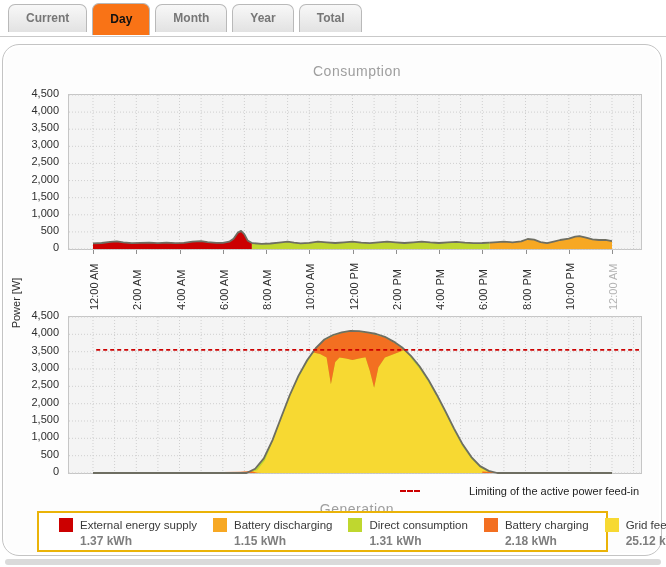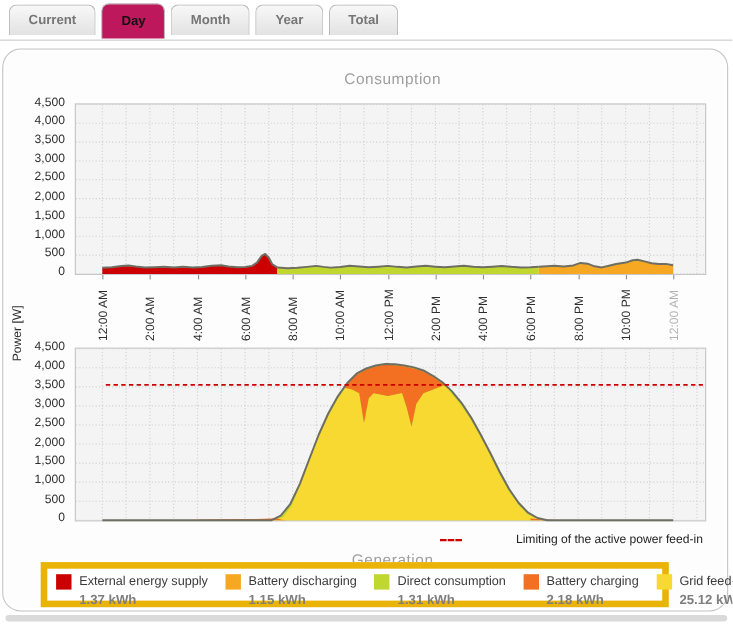--- a/index.html
+++ b/index.html
@@ -6,21 +6,21 @@
   .screen{position:relative;width:666px;height:567px;background:#fff;
           font-family:"Liberation Sans",sans-serif;overflow:hidden;}
   
   .tabbar{position:absolute;left:0;top:0;width:666px;height:37px;
           border-bottom:1px solid #c9c9c9;box-sizing:border-box;
           display:flex;align-items:center;gap:5px;padding-left:8px;}
   .tab{height:27px;line-height:27px;padding:0 17px;font-size:12px;font-weight:bold;
        color:#767676;background:linear-gradient(#f8f8f8,#e2e2e2);
        border:1px solid #b9b9b9;border-bottom:none;border-radius:7px 7px 0 0;
        cursor:pointer;white-space:nowrap;}
-  .tab.active{height:31px;line-height:31px;background:#be185d;color:#111;
+  .tab.active{height:31px;line-height:31px;background:#f97316;color:#111;
        margin-bottom:-1px;position:relative;z-index:2;}
   
   .panel{position:absolute;left:2px;top:44px;width:660px;height:512px;
          background:#fdfdfd;border:1px solid #c4c4c4;border-radius:17px;
          box-sizing:border-box;box-shadow:inset 0 0 0 2px #ffffff;}
   .chart-title{position:absolute;left:68px;width:572px;text-align:center;
          font-size:14px;color:#9e9e9e;letter-spacing:.5px;}
   .plot{position:absolute;background:#f4f4f4;border:1px solid #c6c6c6;}
   .plot svg{display:block;overflow:visible;}
   .ylabels{position:absolute;left:0;width:60px;}
@@ -32,22 +32,22 @@
   .xlabels .tick{position:absolute;top:0;width:1px;height:4px;background:#8f8f8f;}
   .power-label{position:absolute;left:0;top:210px;width:26px;height:96px;
          display:flex;align-items:center;justify-content:center;}
   .power-label span{transform:rotate(-90deg);font-size:11px;color:#2e2e2e;white-space:nowrap;}
   
   .limit-legend{position:absolute;right:22px;top:440px;display:flex;align-items:center;gap:6px;}
   .dash-icon{width:20px;height:0;border-top:2px dashed #cc0000;display:inline-block;}
   .limit-legend .txt{font-size:11px;color:#222;margin-left:43px;}
   
   .legendbox{position:absolute;left:34px;top:466px;width:571px;height:41px;
-         background:#fff;border:6px solid #eab308;box-sizing:border-box;
-         display:flex;align-items:flex-start;padding:5px 8px 0 8px;gap:16px;}
+         background:#fff;border:2px solid #eab308;box-sizing:border-box;
+         display:flex;align-items:flex-start;padding:5px 8px 0 20px;gap:16px;}
   .lg-entry{display:flex;flex-direction:column;}
   .lg-row{display:flex;align-items:center;gap:7px;}
   .lg-sq{width:14px;height:14px;display:inline-block;}
   .lg-label{font-size:11.5px;color:#3a3a3a;white-space:nowrap;}
   .lg-val{font-size:12px;font-weight:bold;color:#7e7e7e;margin-left:21px;margin-top:2px;}
   .footerbar{position:absolute;left:5px;top:559px;width:656px;height:6px;
          background:#dadada;border-radius:3px;}
 </style>
 </head>
 <body>

